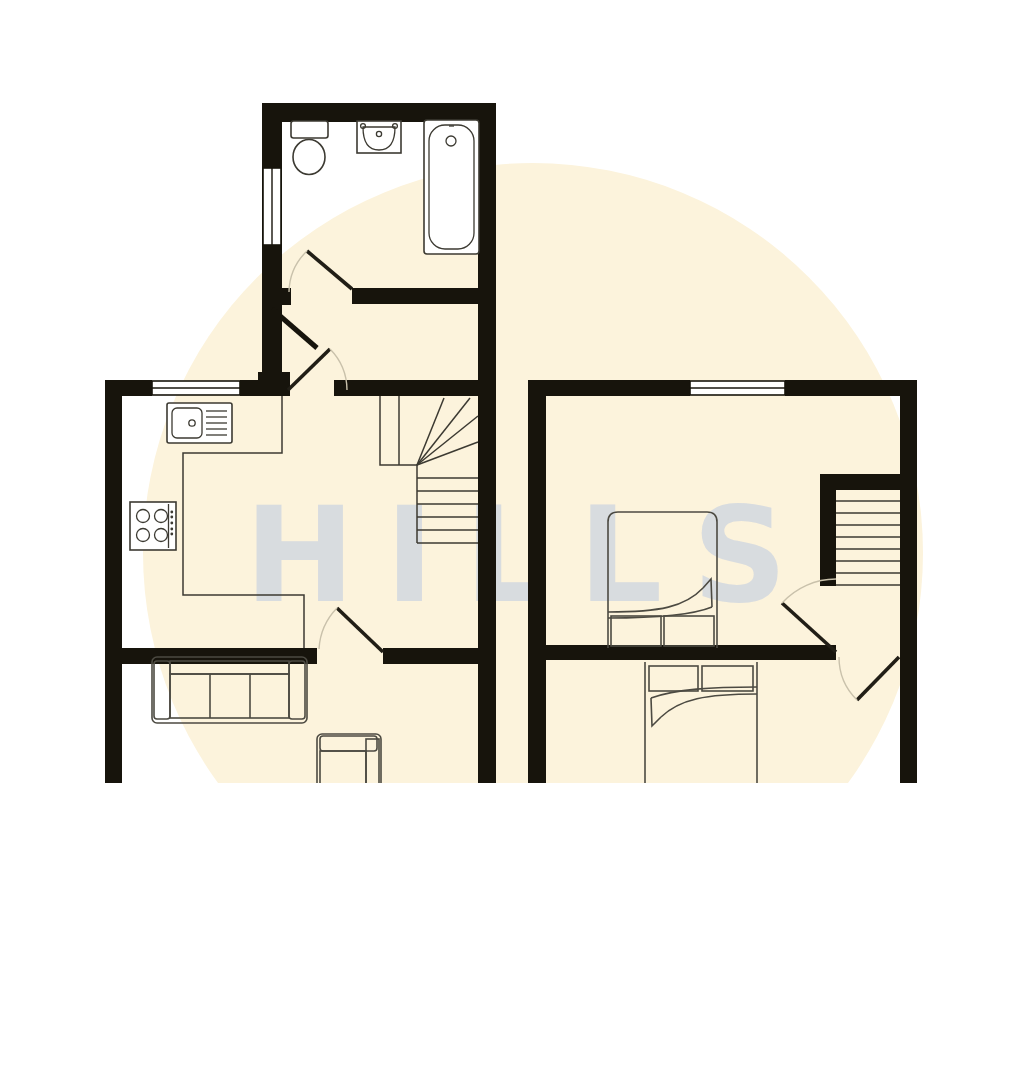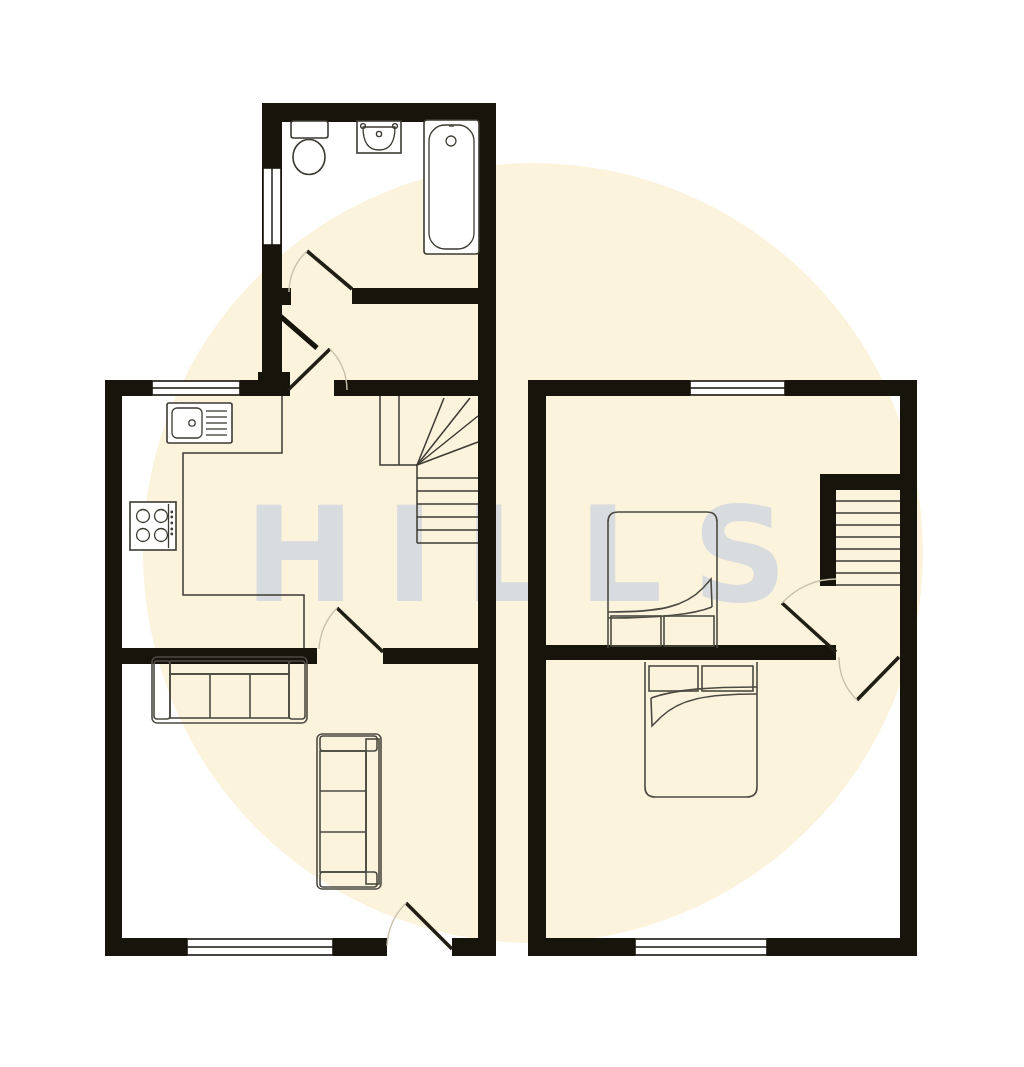--- a/index.html
+++ b/index.html
@@ -1,18 +1,18 @@
 <!DOCTYPE html>
 <html style="--background: #ffffff; --halo: #fcf3dc; --wall: #17140c; --line: #3c3a32; --furniture: #4c4a42; --door: #211e16; --arc: #c9c1ab; --watermark: #b9c8e2;"><head>
 <meta charset="utf-8">
 <style>
   html,body{margin:0;padding:0;background:#ffffff;}
   .stage{
     position:relative;
-    width:1024px;height:1067px;
+    width:1024px;height:783px;
     background:var(--background,#fff);
     overflow:hidden;
     font-family:"DejaVu Sans","Liberation Sans",sans-serif;
   }
   svg{display:block}
   .wall{fill:var(--wall,#17140c);stroke:none}
   .win{fill:#ffffff;stroke:var(--wall,#17140c);stroke-width:1.6}
   .winline{stroke:var(--wall,#17140c);stroke-width:1.4;fill:none}
   .thin{stroke:var(--line,#3c3a32);stroke-width:1.5;fill:none}
   .fixture{fill:#ffffff;stroke:var(--line,#3c3a32);stroke-width:1.6}

